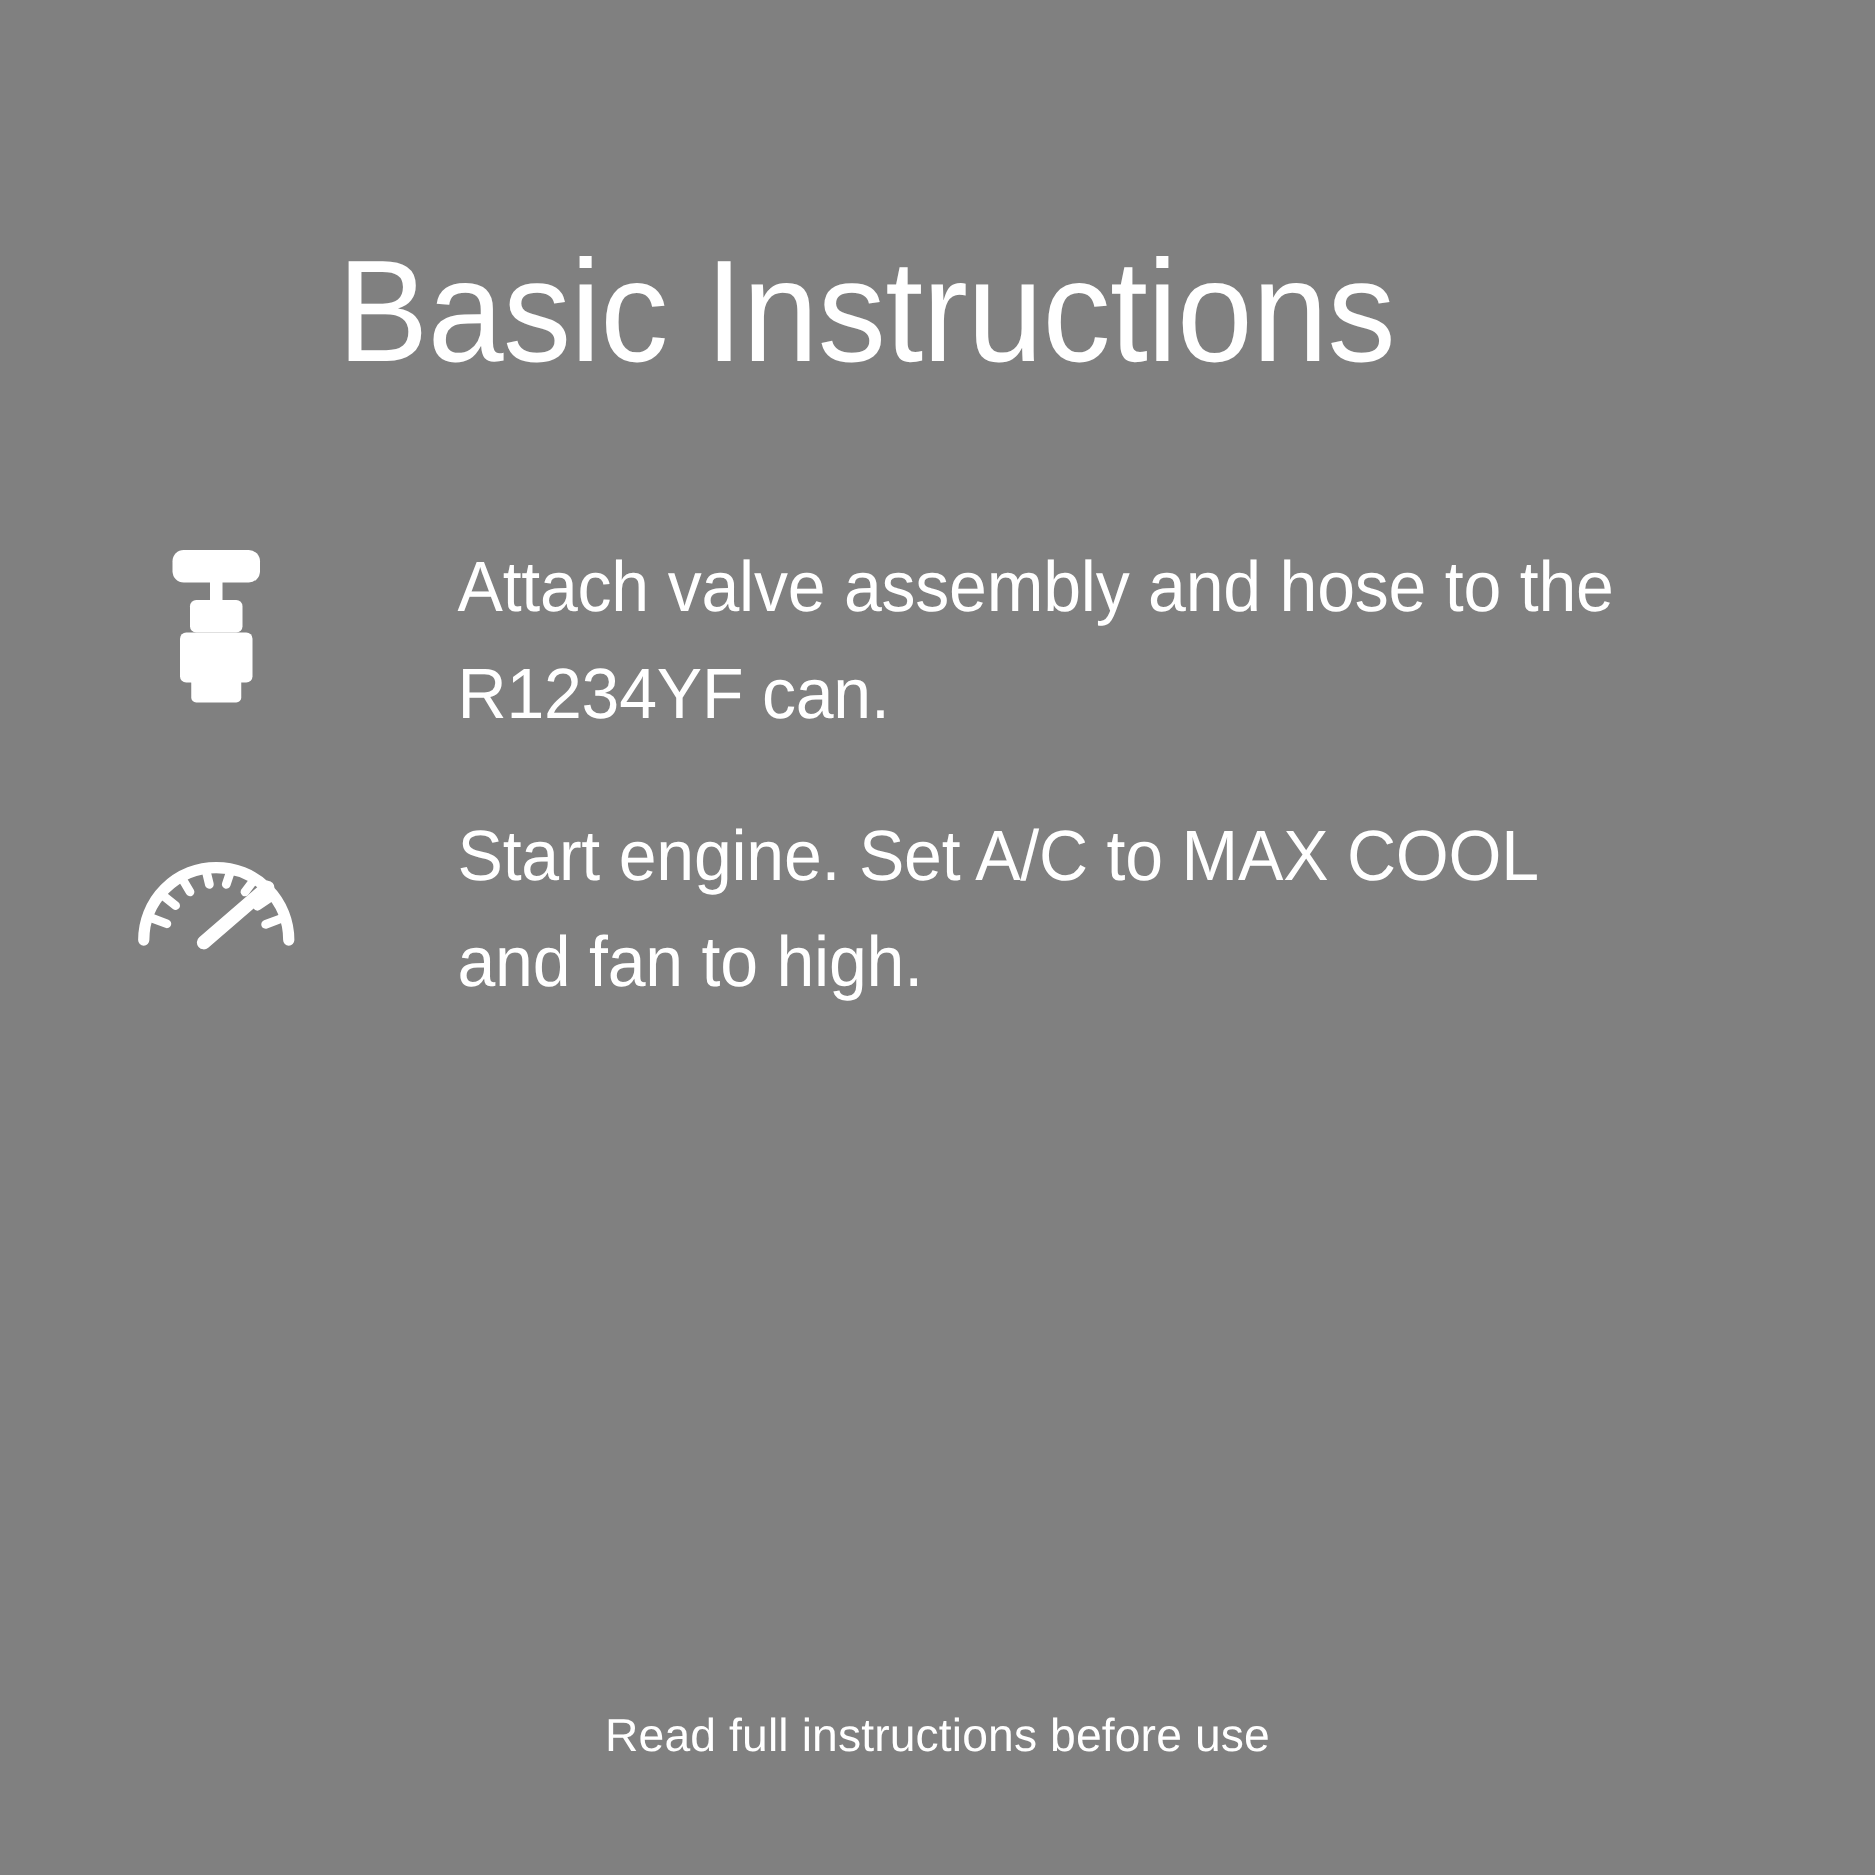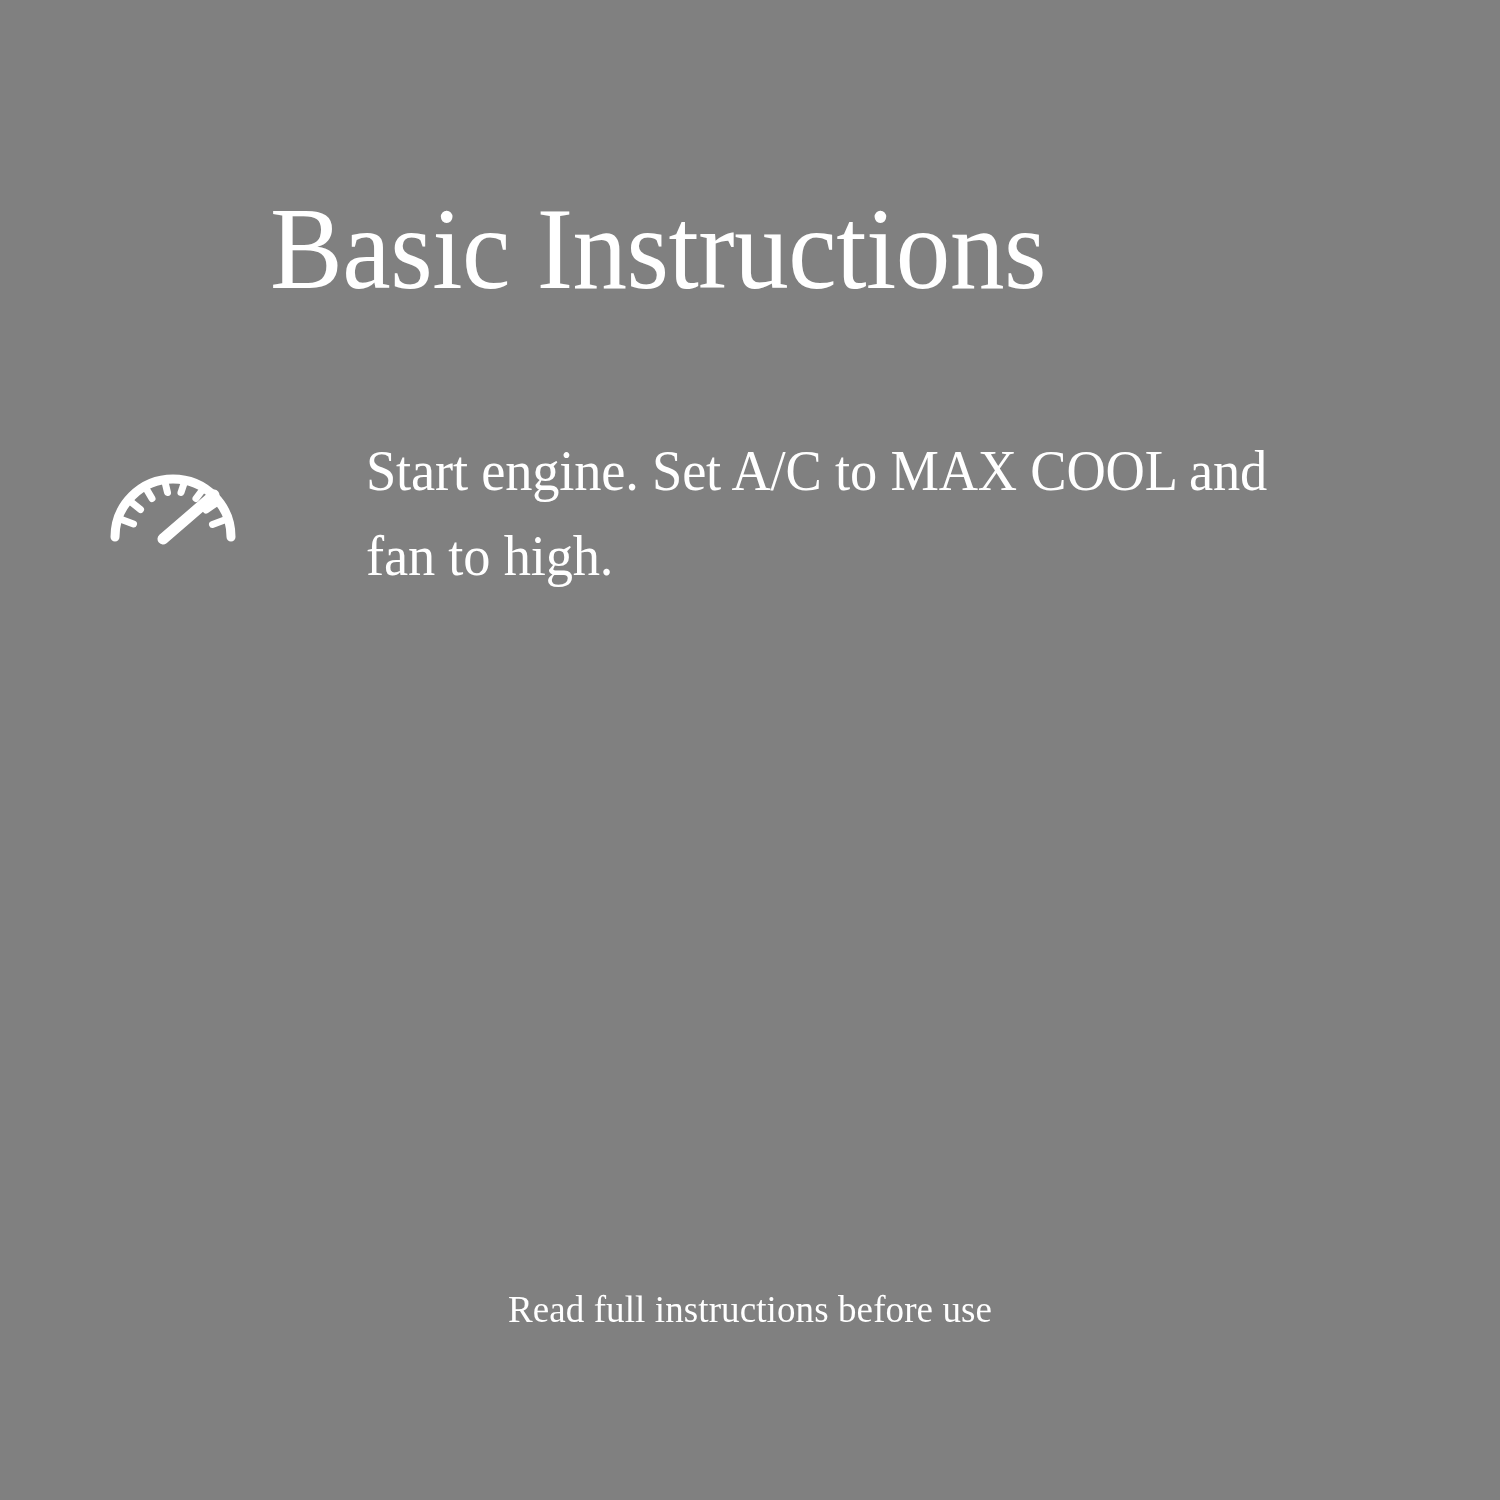--- a/index.html
+++ b/index.html
@@ -15,21 +15,20 @@
     overflow: hidden;
     -webkit-font-smoothing: antialiased;
   }
 
   .poster {
     position: relative;
     width: 1500px;
     height: 1500px;
     background: #808080;
     box-sizing: border-box;
-    font-family: Liberation Serif, serif;
   }
 
   
   .title {
     position: absolute;
     left: 270px;
     top: 108px;
     width: 980px;
     height: 130px;
     color: #ffffff;
@@ -82,39 +81,51 @@
     font-weight: 400;
     letter-spacing: -0.2px;
     transform: scaleX(0.955);
     transform-origin: left top;
   }
 
   
   .footer {
     position: absolute;
     left: 0;
-    top: 1285px;
+    top: 1364px;
     width: 1500px;
     text-align: center;
     color: #ffffff;
     font-size: 37px;
     line-height: 50px;
     font-weight: 400;
     letter-spacing: 0.1px;
   }
 </style>
 </head>
 <body>
 
 <div class="poster">
 
   <h1 class="title">Basic Instructions</h1>
 
   <div class="steps">
 
+    <div class="step">
+      <div class="step-icon">
+        <svg width="90" height="124" viewBox="0 0 90 124" fill="#ffffff">
+          <rect x="10" y="2" width="70" height="26" rx="9"></rect>
+          <rect x="40" y="24" width="10" height="22"></rect>
+          <path d="M29 42 h32 a5 5 0 0 1 5 5 v16 a5 5 0 0 1 -5 5 h-32 a5 5 0 0 1 -5 -5 v-16 a5 5 0 0 1 5 -5 z"></path>
+          <path d="M21 68 h48 a5 5 0 0 1 5 5 v30 a5 5 0 0 1 -5 5 h-48 a5 5 0 0 1 -5 -5 v-30 a5 5 0 0 1 5 -5 z"></path>
+          <path d="M29 104 h32 a4 4 0 0 1 4 4 v12 a4 4 0 0 1 -4 4 h-32 a4 4 0 0 1 -4 -4 v-12 a4 4 0 0 1 4 -4 z"></path>
+        </svg>
+      </div>
+      <div class="step-text">Attach valve assembly and hose to the R1234YF can.</div>
+    </div>
 
 
     <div class="step">
       <div class="step-icon">
         <svg width="132" height="90" viewBox="0 0 132 90" fill="none" stroke="#ffffff" stroke-width="8" stroke-linecap="round">
           <path d="M8 82 A58 58 0 0 1 124 82" stroke-width="9"></path>
           <g stroke-width="7">
             <line x1="14.5" y1="64.5" x2="26.5" y2="69.0"></line>
             <line x1="23.5" y1="46.5" x2="33.5" y2="54.5"></line>
             <line x1="38.5" y1="32.5" x2="45.0" y2="43.5"></line>

